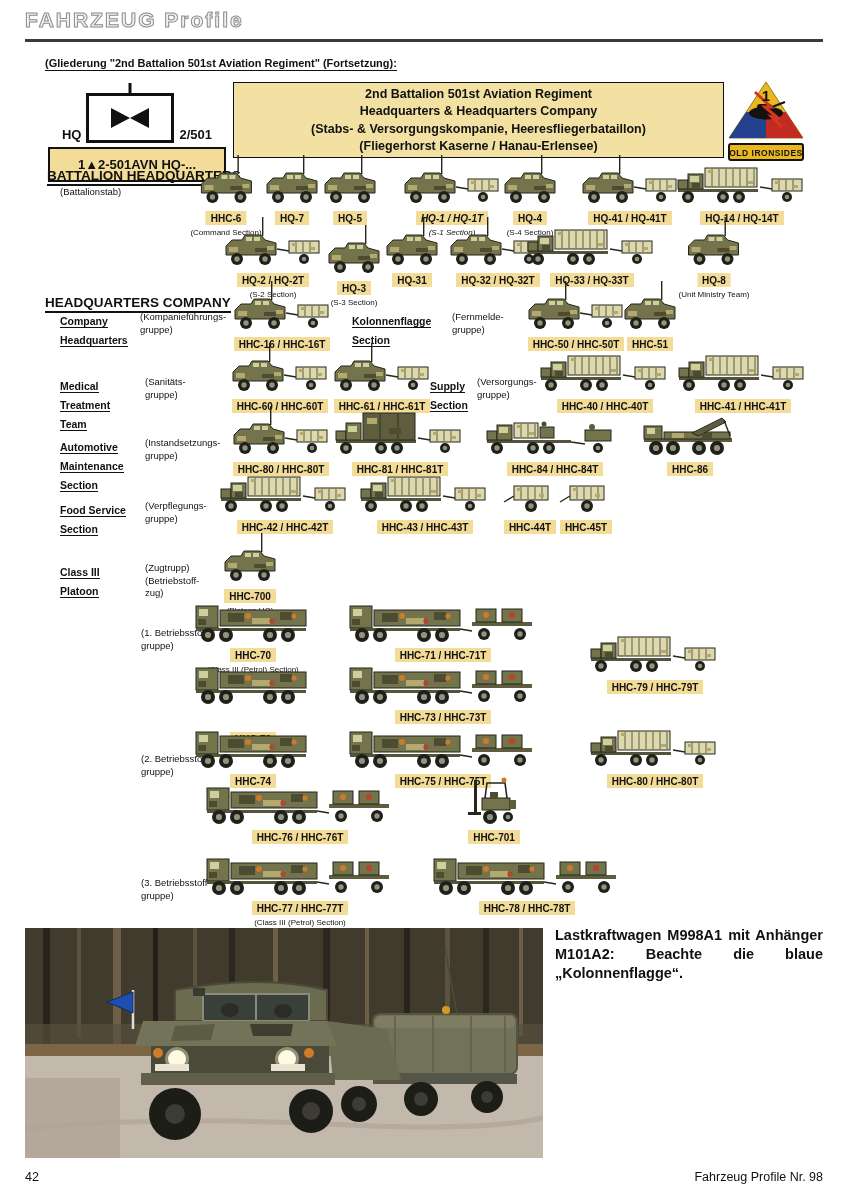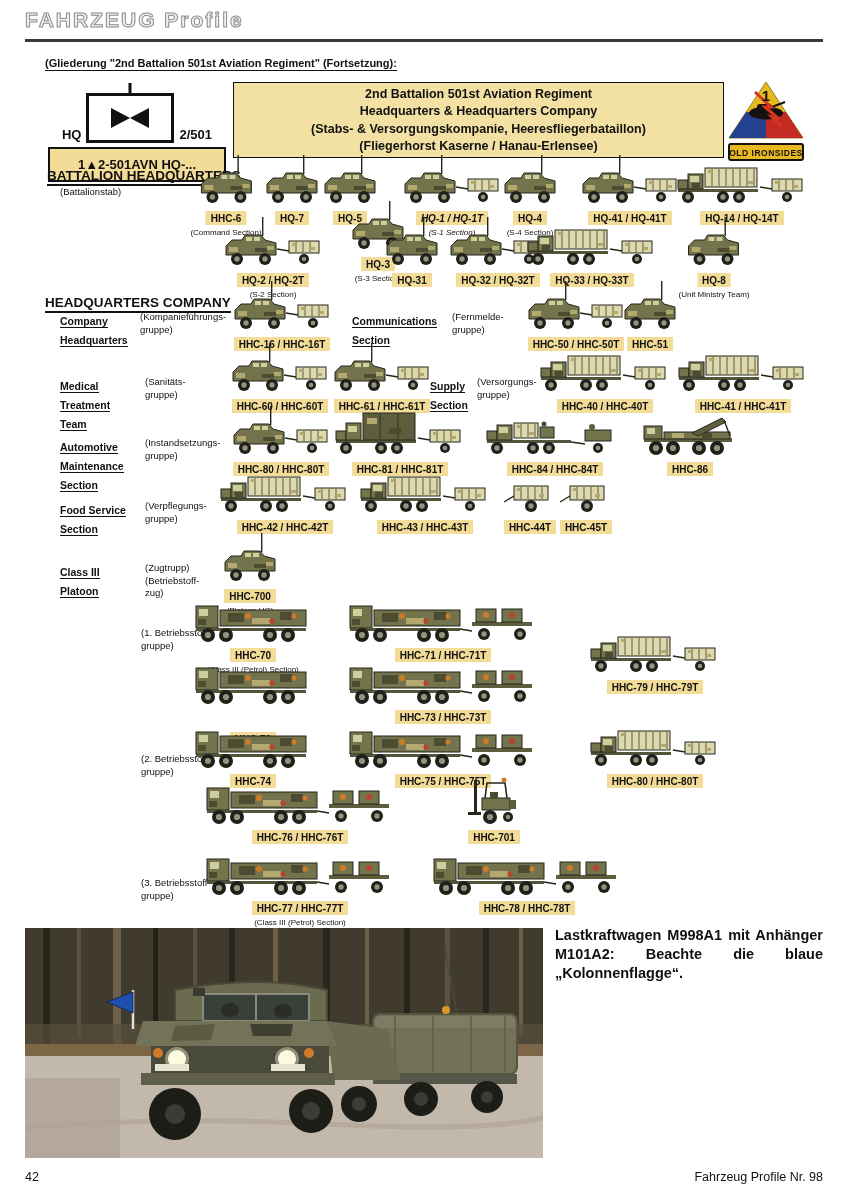--- a/index.html
+++ b/index.html
@@ -104,21 +104,21 @@
       </div>
       <div class="slabel" style="left: 140px; top: 311px;">
         <div>
           <span class="plain">(Kompanieführungs-</span>
         </div>
         <div>
           <span class="plain">gruppe)</span>
         </div>
       </div>
       <div class="slabel" style="left: 352px; top: 311px;">
-        <div><span class="h2">Communications</span></div>
+        <div><span class="h2">Kolonnenflagge</span></div>
         <div><span class="h2">Section</span></div>
       </div>
       <div class="slabel" style="left: 452px; top: 311px;">
         <div>
           <span class="plain">(Fernmelde-</span>
         </div>
         <div>
           <span class="plain">gruppe)</span>
         </div>
       </div>
@@ -398,21 +398,21 @@
             <path d="M89 27 L89 37" stroke="#26261c" stroke-width="0.7" fill="none"></path>
             <rect x="71" y="28" width="4" height="3" fill="#b3a870" rx="0"></rect>
             <rect x="89" y="32" width="5" height="3" fill="#b3a870" rx="0"></rect>
             <circle cx="83" cy="44" r="5" fill="#20201a"></circle>
             <circle cx="83" cy="44" r="2.3" fill="#93937f"></circle>
           </svg>
         </div>
         <div class="vlabel">HQ-2 / HQ-2T</div>
         <div class="vsub">(S-2 Section)</div>
       </div>
-      <div class="org-item" style="left: 354px; top: 199px; margin-left: 24px;">
+      <div class="org-item" style="left: 354px; top: 223px;">
         <div class="glyph">
           <svg width="60" height="56" viewBox="0 0 60 56">
             <rect x="41" y="2" width="1.4" height="19" fill="#26261c" rx="0"></rect>
             <path d="M5 40 L5 31 L11 25 L21 25 L24 20 L40 20 L44 25 L55 28 L55 40 Z" fill="#73734c" stroke="#26261c" stroke-width="1"></path>
             <rect x="25" y="22" width="6" height="4" fill="#cfcf9e" rx="0"></rect>
             <rect x="33" y="22" width="6" height="4" fill="#cfcf9e" rx="0"></rect>
             <rect x="8" y="32" width="9" height="5" fill="#b3a870" rx="0"></rect>
             <rect x="34" y="33" width="12" height="4" fill="#4c4c33" rx="0"></rect>
             <rect x="46" y="31" width="7" height="4" fill="#b3a870" rx="0"></rect>
             <circle cx="16" cy="44" r="6" fill="#20201a"></circle>

